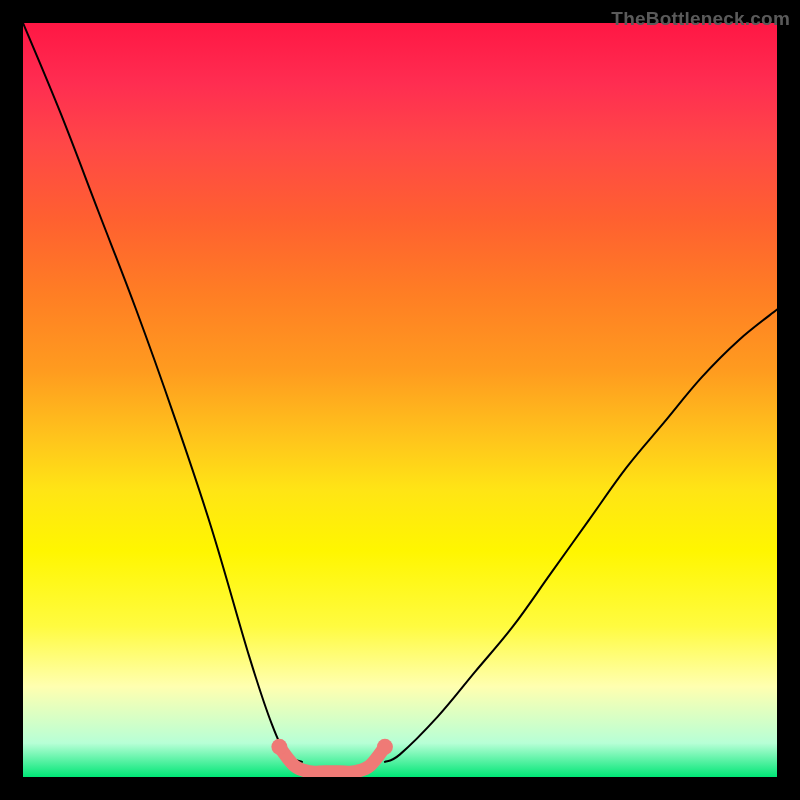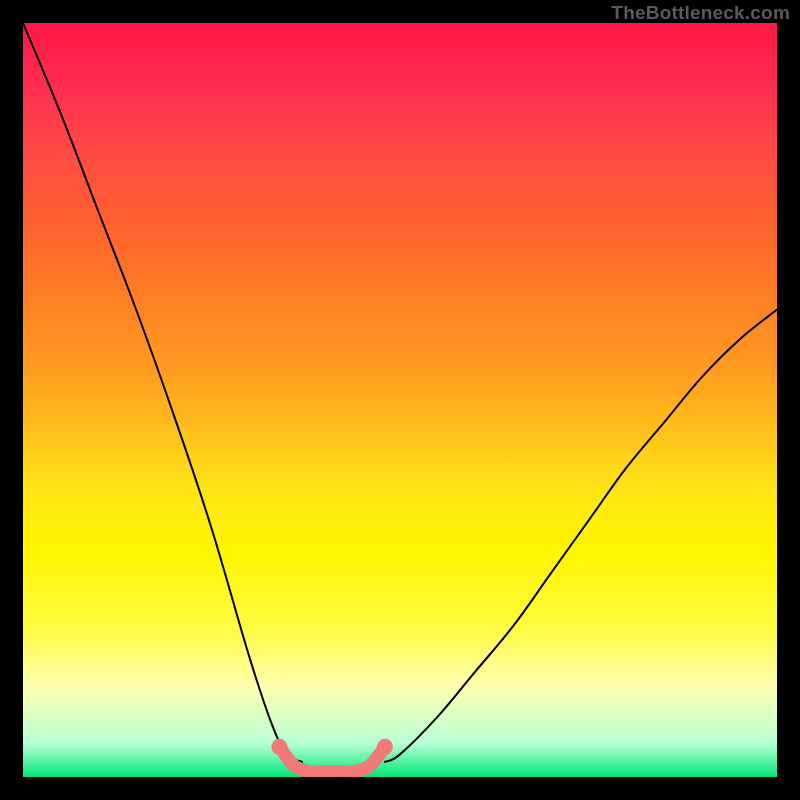--- a/index.html
+++ b/index.html
@@ -42,21 +42,21 @@
   svg.curves {
     position: absolute;
     left: 23px;
     top: 23px;
     width: 754px;
     height: 754px;
     pointer-events: none;
   }
   .watermark {
     position: absolute;
-    top: 2px;
+    top: 8px;
     right: 10px;
     font-family: Arial, Helvetica, sans-serif;
     font-size: 19px;
     color: #5a5a5a;
     font-weight: 600;
     letter-spacing: 0.2px;
   }
 </style>
 </head>
 <body>

